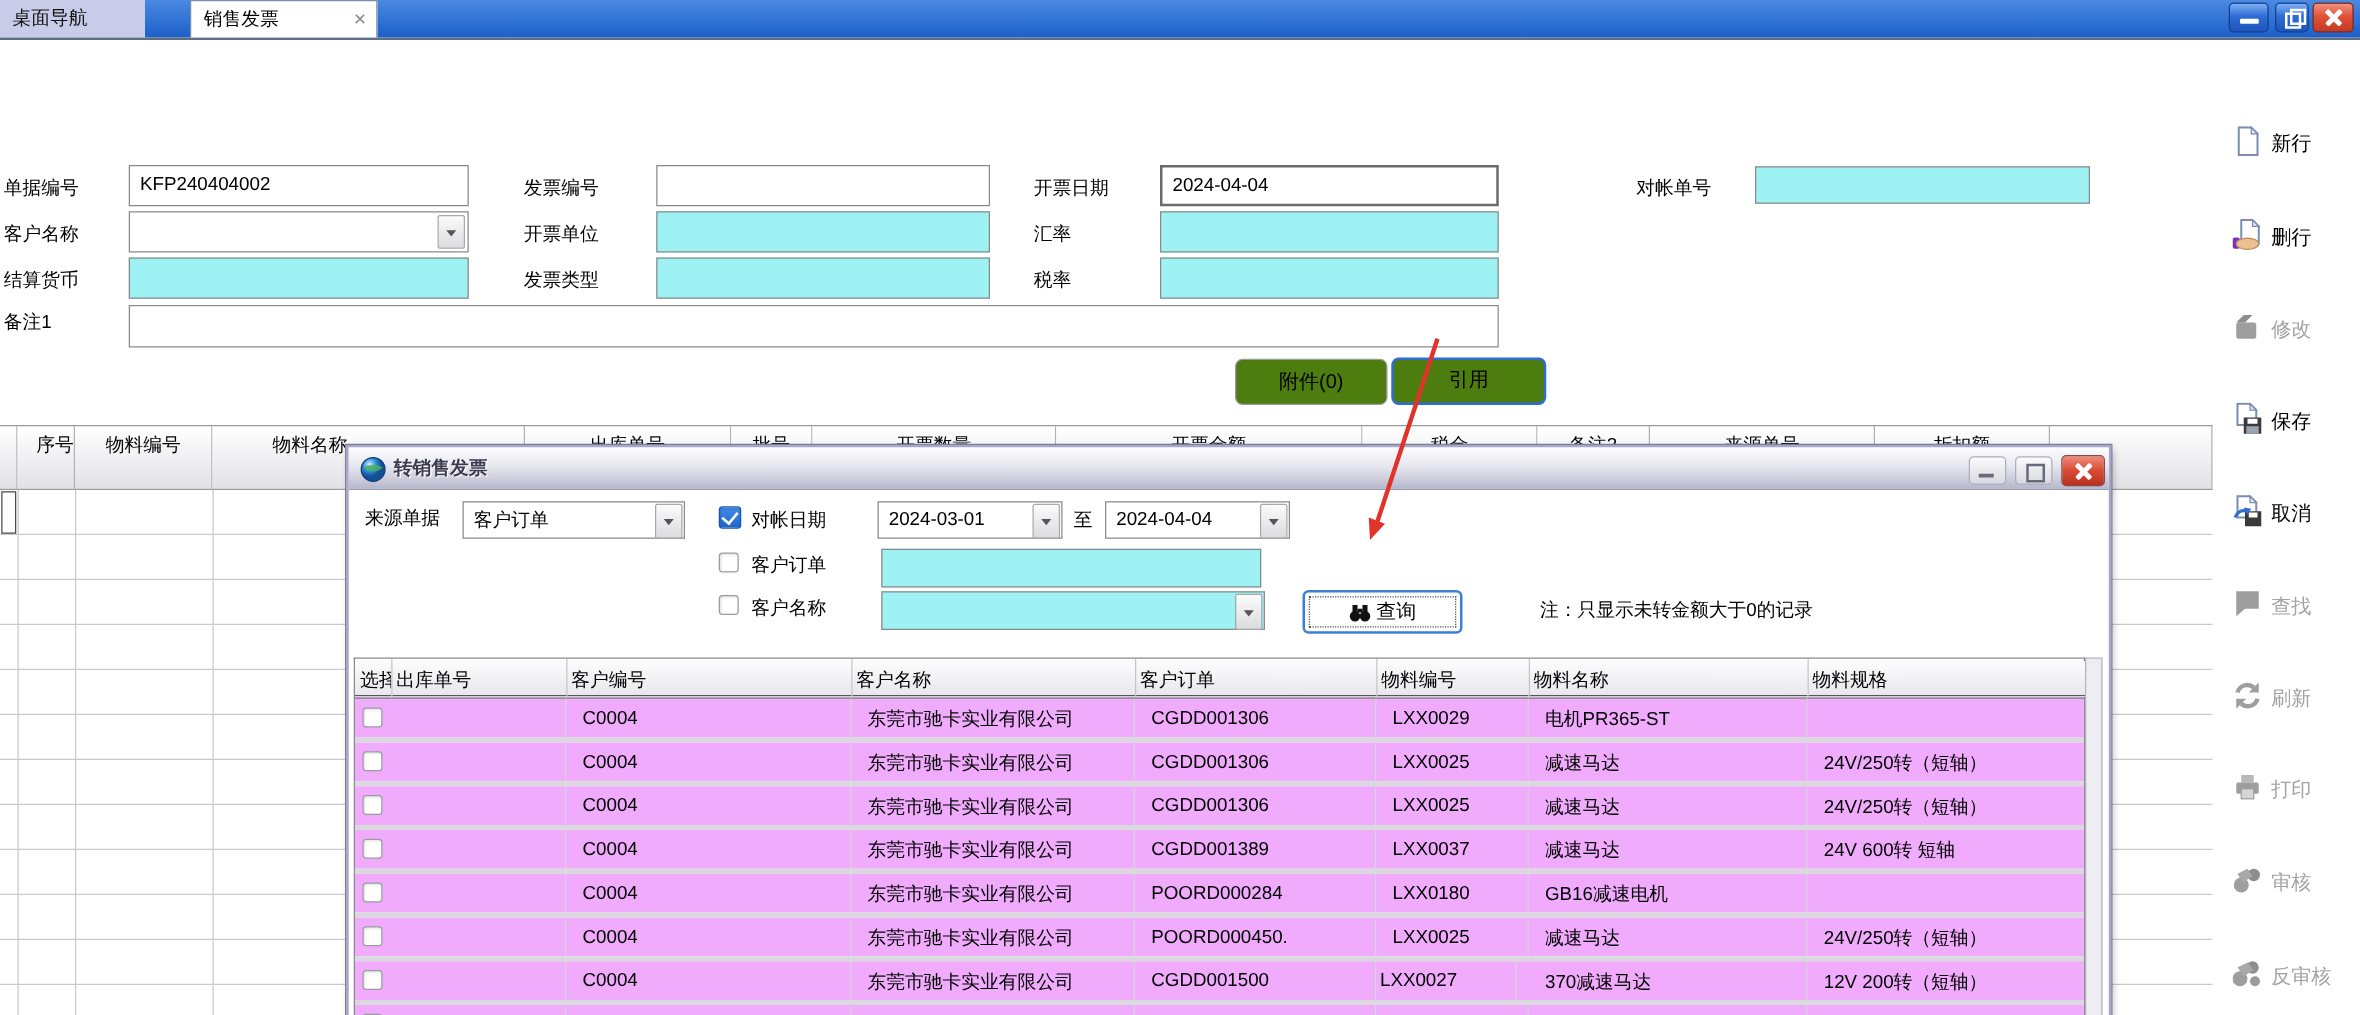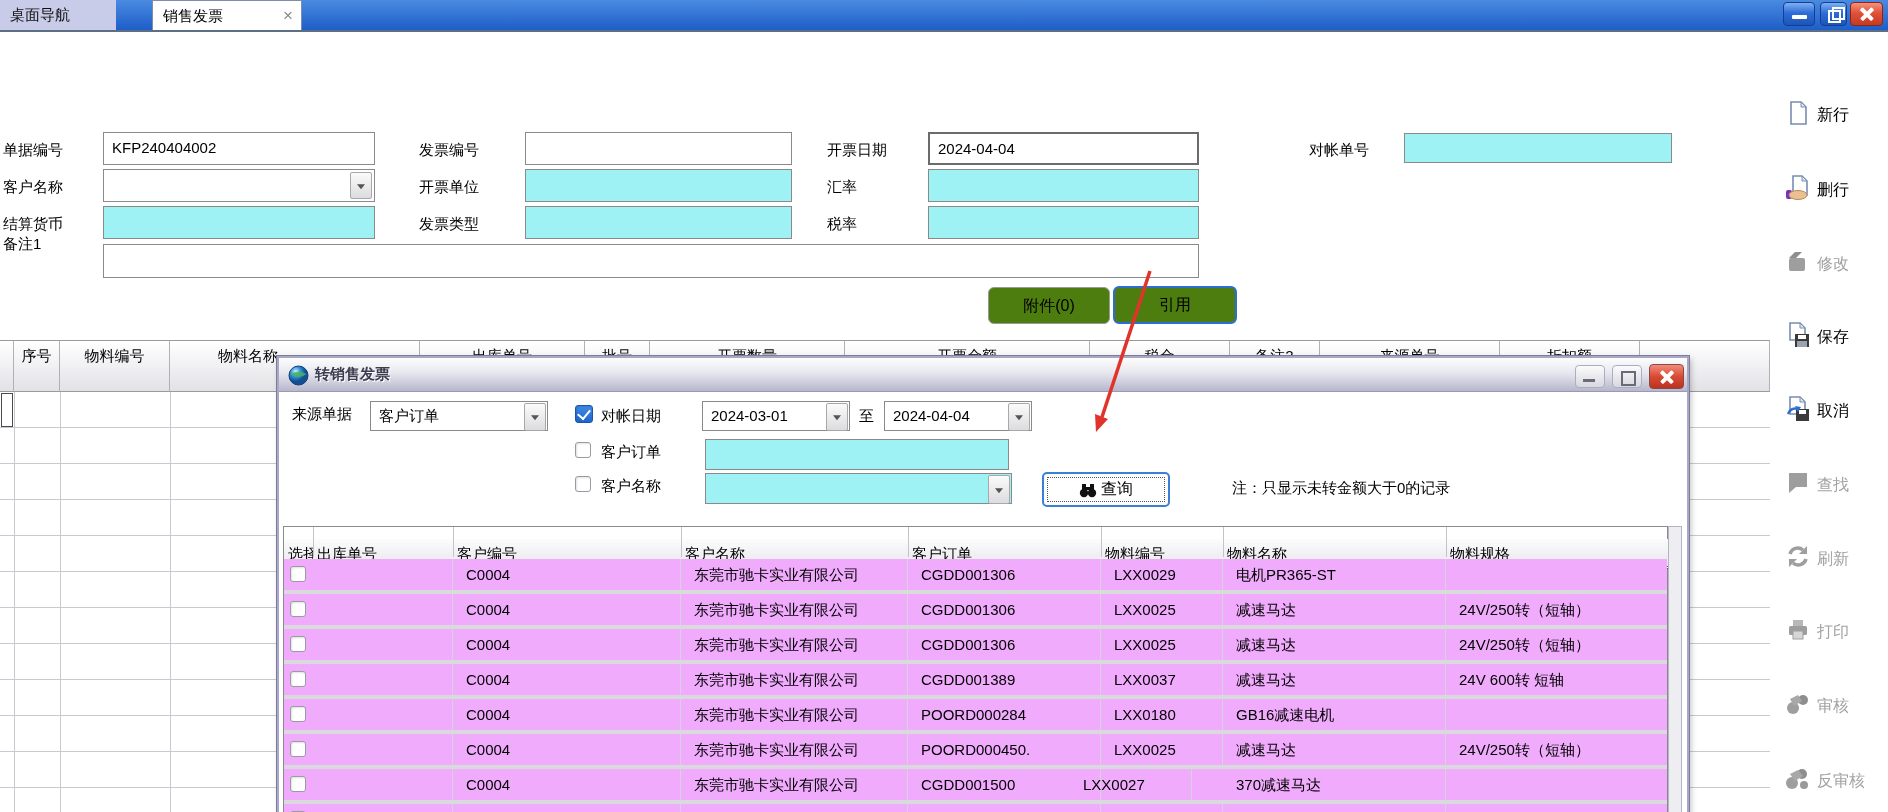--- a/index.html
+++ b/index.html
@@ -69,21 +69,21 @@
             border:solid #fff;border-width:0 2.5px 2.5px 0;transform:rotate(40deg);}
   #query-btn{position:absolute;left:763px;top:114px;width:128px;height:35px;background:#fff;
              border:2px solid #3c7fd6;border-radius:5px;box-sizing:border-box;cursor:pointer;}
   #query-btn .focus{position:absolute;left:3px;top:3px;right:3px;bottom:3px;border:1px dotted #555;}
   #query-btn .qlab{position:absolute;left:0;top:0;width:100%;height:100%;display:flex;
              align-items:center;justify-content:center;gap:4px;font-size:16px;}
 
   
   #dlg-table{position:absolute;left:4px;top:168px;width:1385px;height:312px;
              border:1px solid #8a8a92;border-bottom:none;box-sizing:border-box;}
-  .dt-head{position:absolute;top:12px;height:30px;box-sizing:border-box;background:linear-gradient(#fcfcfd,#e8e8ec);
+  .dt-head{position:absolute;top:2px;height:30px;box-sizing:border-box;background:linear-gradient(#fcfcfd,#e8e8ec);
            padding:6px 0 0 4px;overflow:hidden;white-space:nowrap;border-bottom:3px double #55555e;}
   .dt-row{position:absolute;left:0;width:1383px;height:31px;background:#f0abfc;}
   .dt-gap{position:absolute;left:0;width:1383px;height:4px;background:#d9d9de;}
   .dt-cell{position:absolute;top:0;height:31px;box-sizing:border-box;padding:7px 0 0 13px;
            border-right:1px solid #d4d4da;overflow:hidden;white-space:nowrap;}
   .dt-vline{position:absolute;top:0;width:1px;height:30px;background:#c3c3cb;}
   #dlg-scroll{position:absolute;left:1389px;top:168px;width:14px;height:302px;
               background:#eeeef2;border:1px solid #b5b5c0;box-sizing:border-box;}
 
   
@@ -115,21 +115,21 @@
     <span class="glyph-restore2"></span>
   </div>
   <div class="winbtn red" style="left:1850px;width:33px;height:24px;">
     <span class="xbar a"></span>
     <span class="xbar b"></span>
   </div>
 
   <div class="flabel" style="left:3px;top:141px;">单据编号</div>
   <div class="flabel" style="left:3px;top:178px;">客户名称</div>
   <div class="flabel" style="left:3px;top:215px;">结算货币</div>
-  <div class="flabel" style="left:3px;top:235px;">备注1</div>
+  <div class="flabel" style="left:3px;top:248px;">备注1</div>
   <div class="flabel" style="left:419px;top:141px;">发票编号</div>
   <div class="flabel" style="left:419px;top:178px;">开票单位</div>
   <div class="flabel" style="left:419px;top:215px;">发票类型</div>
   <div class="flabel" style="left:827px;top:141px;">开票日期</div>
   <div class="flabel" style="left:827px;top:178px;">汇率</div>
   <div class="flabel" style="left:827px;top:215px;">税率</div>
   <div class="flabel" style="left:1309px;top:141px;">对帐单号</div>
 
   <div class="field" style="left:103px;top:132px;width:272px;height:33px;">KFP240404002</div>
   <div class="field" style="left:103px;top:169px;width:272px;height:33px;">
@@ -143,21 +143,21 @@
   <div class="field cyan" style="left:928px;top:169px;width:271px;height:33px;"></div>
   <div class="field cyan" style="left:928px;top:206px;width:271px;height:33px;"></div>
   <div class="field cyan" style="left:1404px;top:133px;width:268px;height:30px;"></div>
   <div class="field" style="left:103px;top:244px;width:1096px;height:34px;"></div>
 
   <div class="btn gray" style="left:988px;top:287px;width:122px;height:37px;line-height:35px;font-size:16px;">附件(0)</div>
   <div class="btn blue" style="left:1113px;top:286px;width:124px;height:38px;line-height:34px;font-size:16px;">引用</div>
 
   <div id="main-grid">
       <div class="gh-cell" style="left: 0px; width: 14px;"></div>
-      <div class="gh-cell" style="left: 14px; width: 46px;">序号</div>
+      <div class="gh-cell" style="left: 14px; width: 46px; text-align: right;">序号</div>
       <div class="gh-cell" style="left: 60px; width: 110px;">物料编号</div>
       <div class="gh-cell" style="left: 170px; width: 250px; text-align: left; padding-left: 48px;">物料名称</div>
       <div class="gh-cell" style="left: 420px; width: 165px;">出库单号</div>
       <div class="gh-cell" style="left: 585px; width: 65px;">批号</div>
       <div class="gh-cell" style="left: 650px; width: 195px;">开票数量</div>
       <div class="gh-cell" style="left: 845px; width: 245px;">开票金额</div>
       <div class="gh-cell" style="left: 1090px; width: 140px;">税金</div>
       <div class="gh-cell" style="left: 1230px; width: 90px;">备注2</div>
       <div class="gh-cell" style="left: 1320px; width: 180px;">来源单号</div>
       <div class="gh-cell" style="left: 1500px; width: 140px;">折扣额</div>
@@ -323,22 +323,23 @@
           <div class="dt-cell" style="left: 939px; width: 223px;">减速马达</div>
           <div class="dt-cell" style="left: 1162px; width: 223px;">24V/250转（短轴）</div>
         </div>
         <div class="dt-gap" style="top: 238px;"></div>
         <div class="dt-row" style="top: 242px;">
           <div class="checkbox" style="left: 6px; top: 7px; width: 16px; height: 16px;"></div>
           <div class="dt-cell" style="left: 29px; width: 140px;"></div>
           <div class="dt-cell" style="left: 169px; width: 228px;">C0004</div>
           <div class="dt-cell" style="left: 397px; width: 227px;">东莞市驰卡实业有限公司</div>
           <div class="dt-cell" style="left: 624px; width: 193px;">CGDD001500</div>
-          <div class="dt-cell" style="left: 786px; width: 122px;">LXX0027</div>
+          <div class="dt-cell" style="left: 807px; width: 122px;">LXX0027</div>
           <div class="dt-cell" style="left: 939px; width: 223px;">370减速马达</div>
+          <div class="dt-cell" style="left: 1162px; width: 223px;">12V 200转（短轴）</div>
         </div>
         <div class="dt-gap" style="top: 273px;"></div>
         <div class="dt-row" style="top: 277px;">
           <div class="checkbox" style="left: 6px; top: 7px; width: 16px; height: 16px;"></div>
           <div class="dt-cell" style="left: 29px; width: 140px;"></div>
           <div class="dt-cell" style="left: 169px; width: 228px;"></div>
           <div class="dt-cell" style="left: 397px; width: 227px;"></div>
           <div class="dt-cell" style="left: 624px; width: 193px;"></div>
           <div class="dt-cell" style="left: 817px; width: 122px;"></div>
           <div class="dt-cell" style="left: 939px; width: 223px;"></div>

